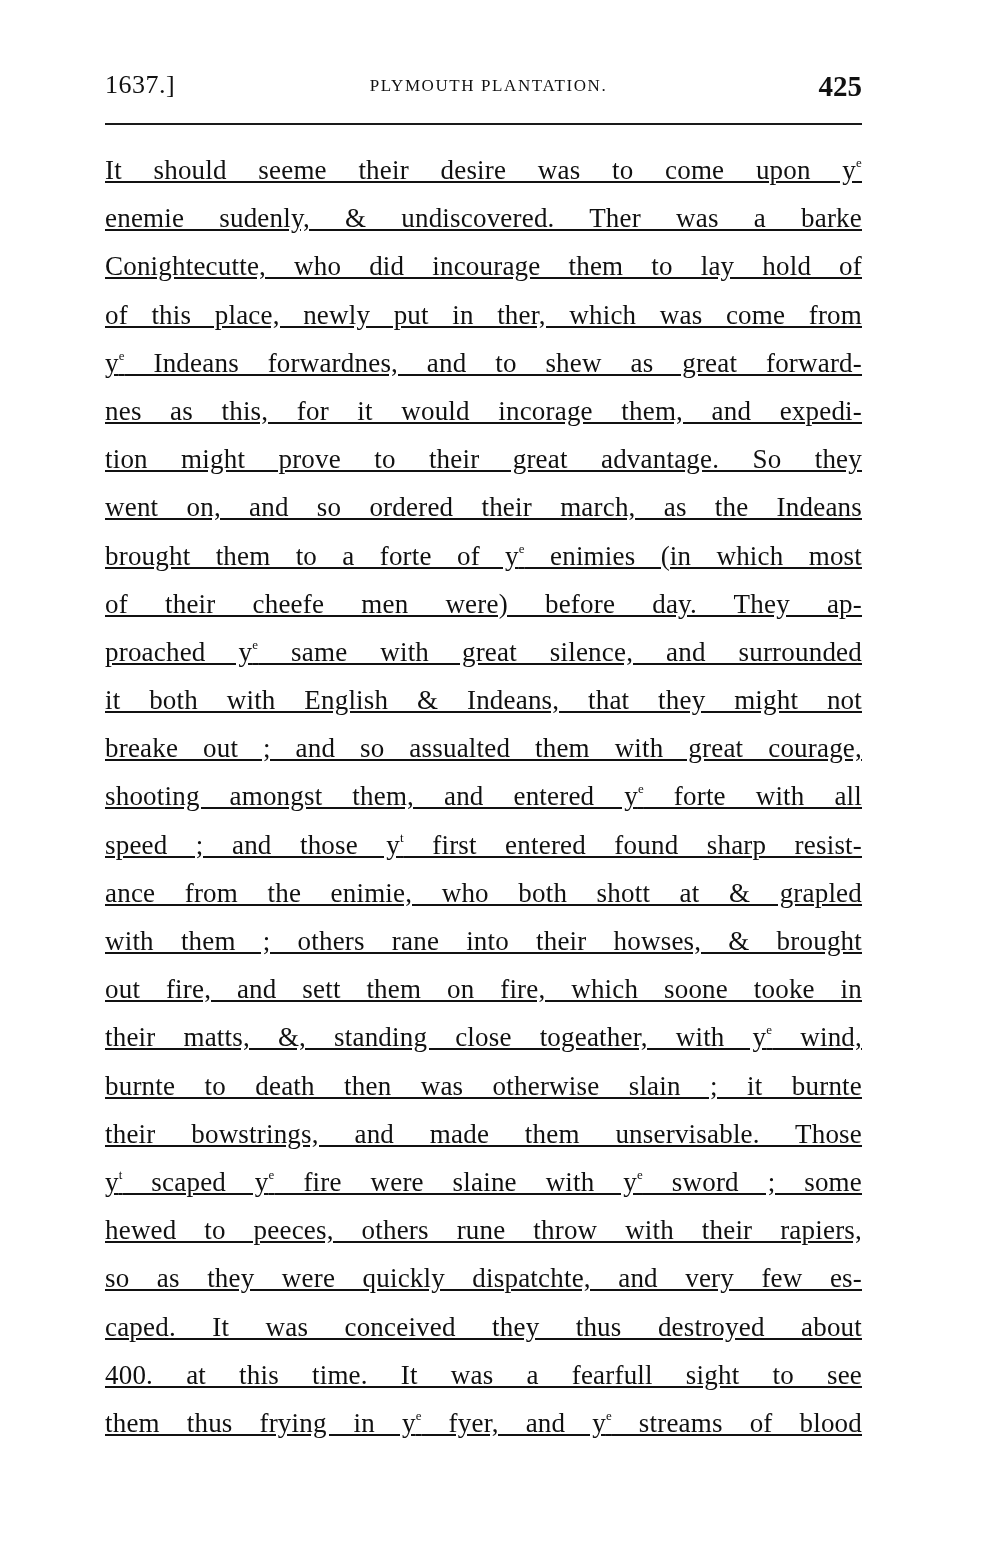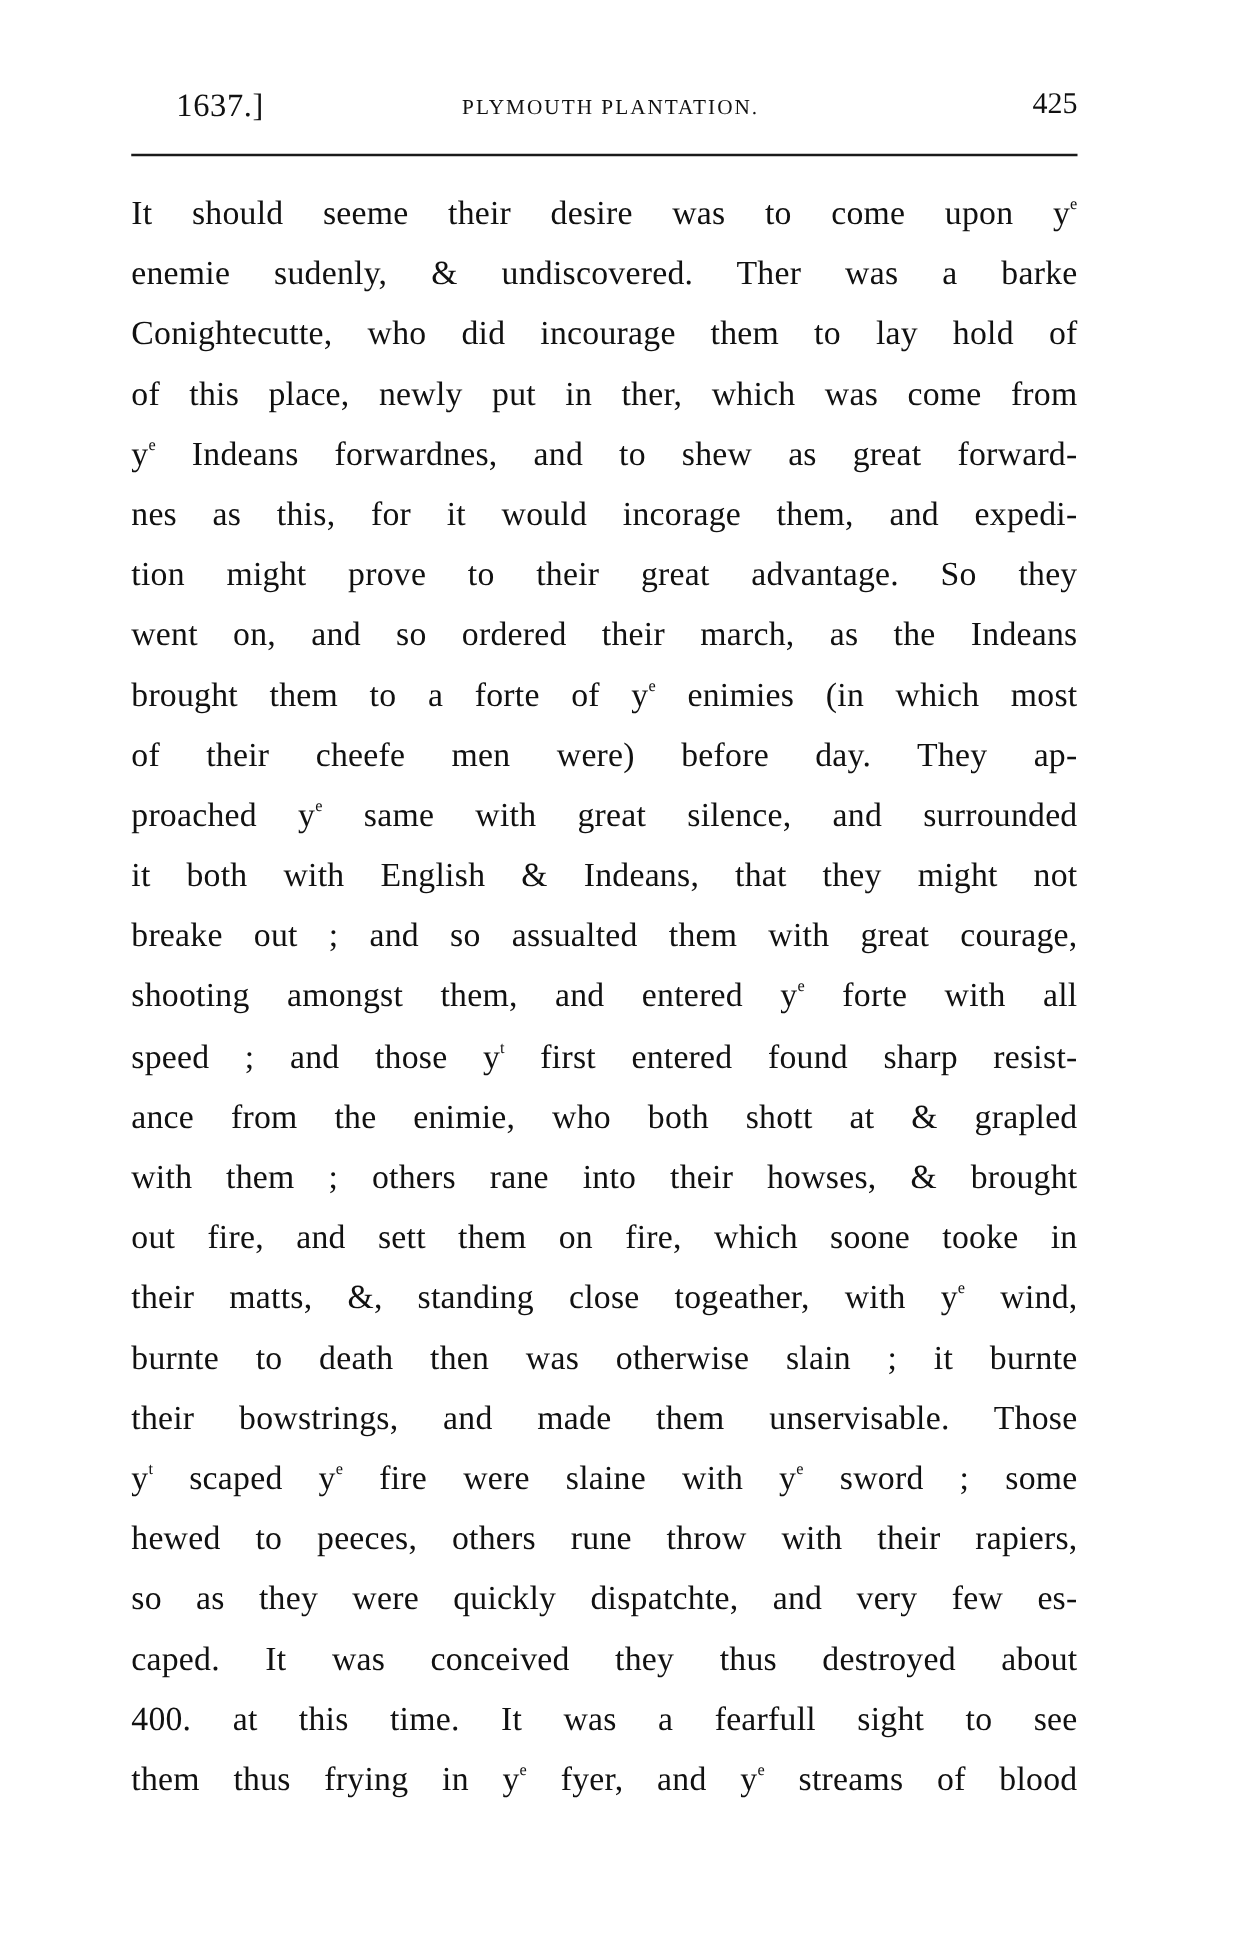--- a/index.html
+++ b/index.html
@@ -29,53 +29,54 @@
       width: 757px;
       height: 36px;
       font-family: "Liberation Serif", "DejaVu Serif", serif;
     }
     .rh-left {
       position: absolute;
       left: 0;
       top: 0;
       font-size: 26px;
       letter-spacing: 0.5px;
-      margin-left: 36px;
     }
     .rh-center {
       position: absolute;
       left: 0;
       right: 0;
       top: 6px;
       text-align: center;
       font-size: 17px;
       letter-spacing: 1.6px;
       padding-left: 10px;
     }
     .rh-right {
       position: absolute;
       right: 0;
       top: 0;
-      font-size: 24px;
+      font-size: 29px;
+      font-weight: bold;
     }
     .rule {
       position: absolute;
       left: 105px;
       top: 123px;
       width: 757px;
       height: 0;
       border-top: 2px solid #1a1a1a;
     }
     .body-text {
       position: absolute;
       left: 105px;
       top: 150px;
       width: 757px;
       font-family: "Liberation Serif", "DejaVu Serif", serif;
       font-size: 27px;
+      text-decoration: underline;
     }
     .line {
       display: block;
       height: 48.2px;
       line-height: 40px;
       white-space: nowrap;
       text-align: justify;
       text-align-last: justify;
       letter-spacing: 0.2px;
       word-spacing: 2px;

